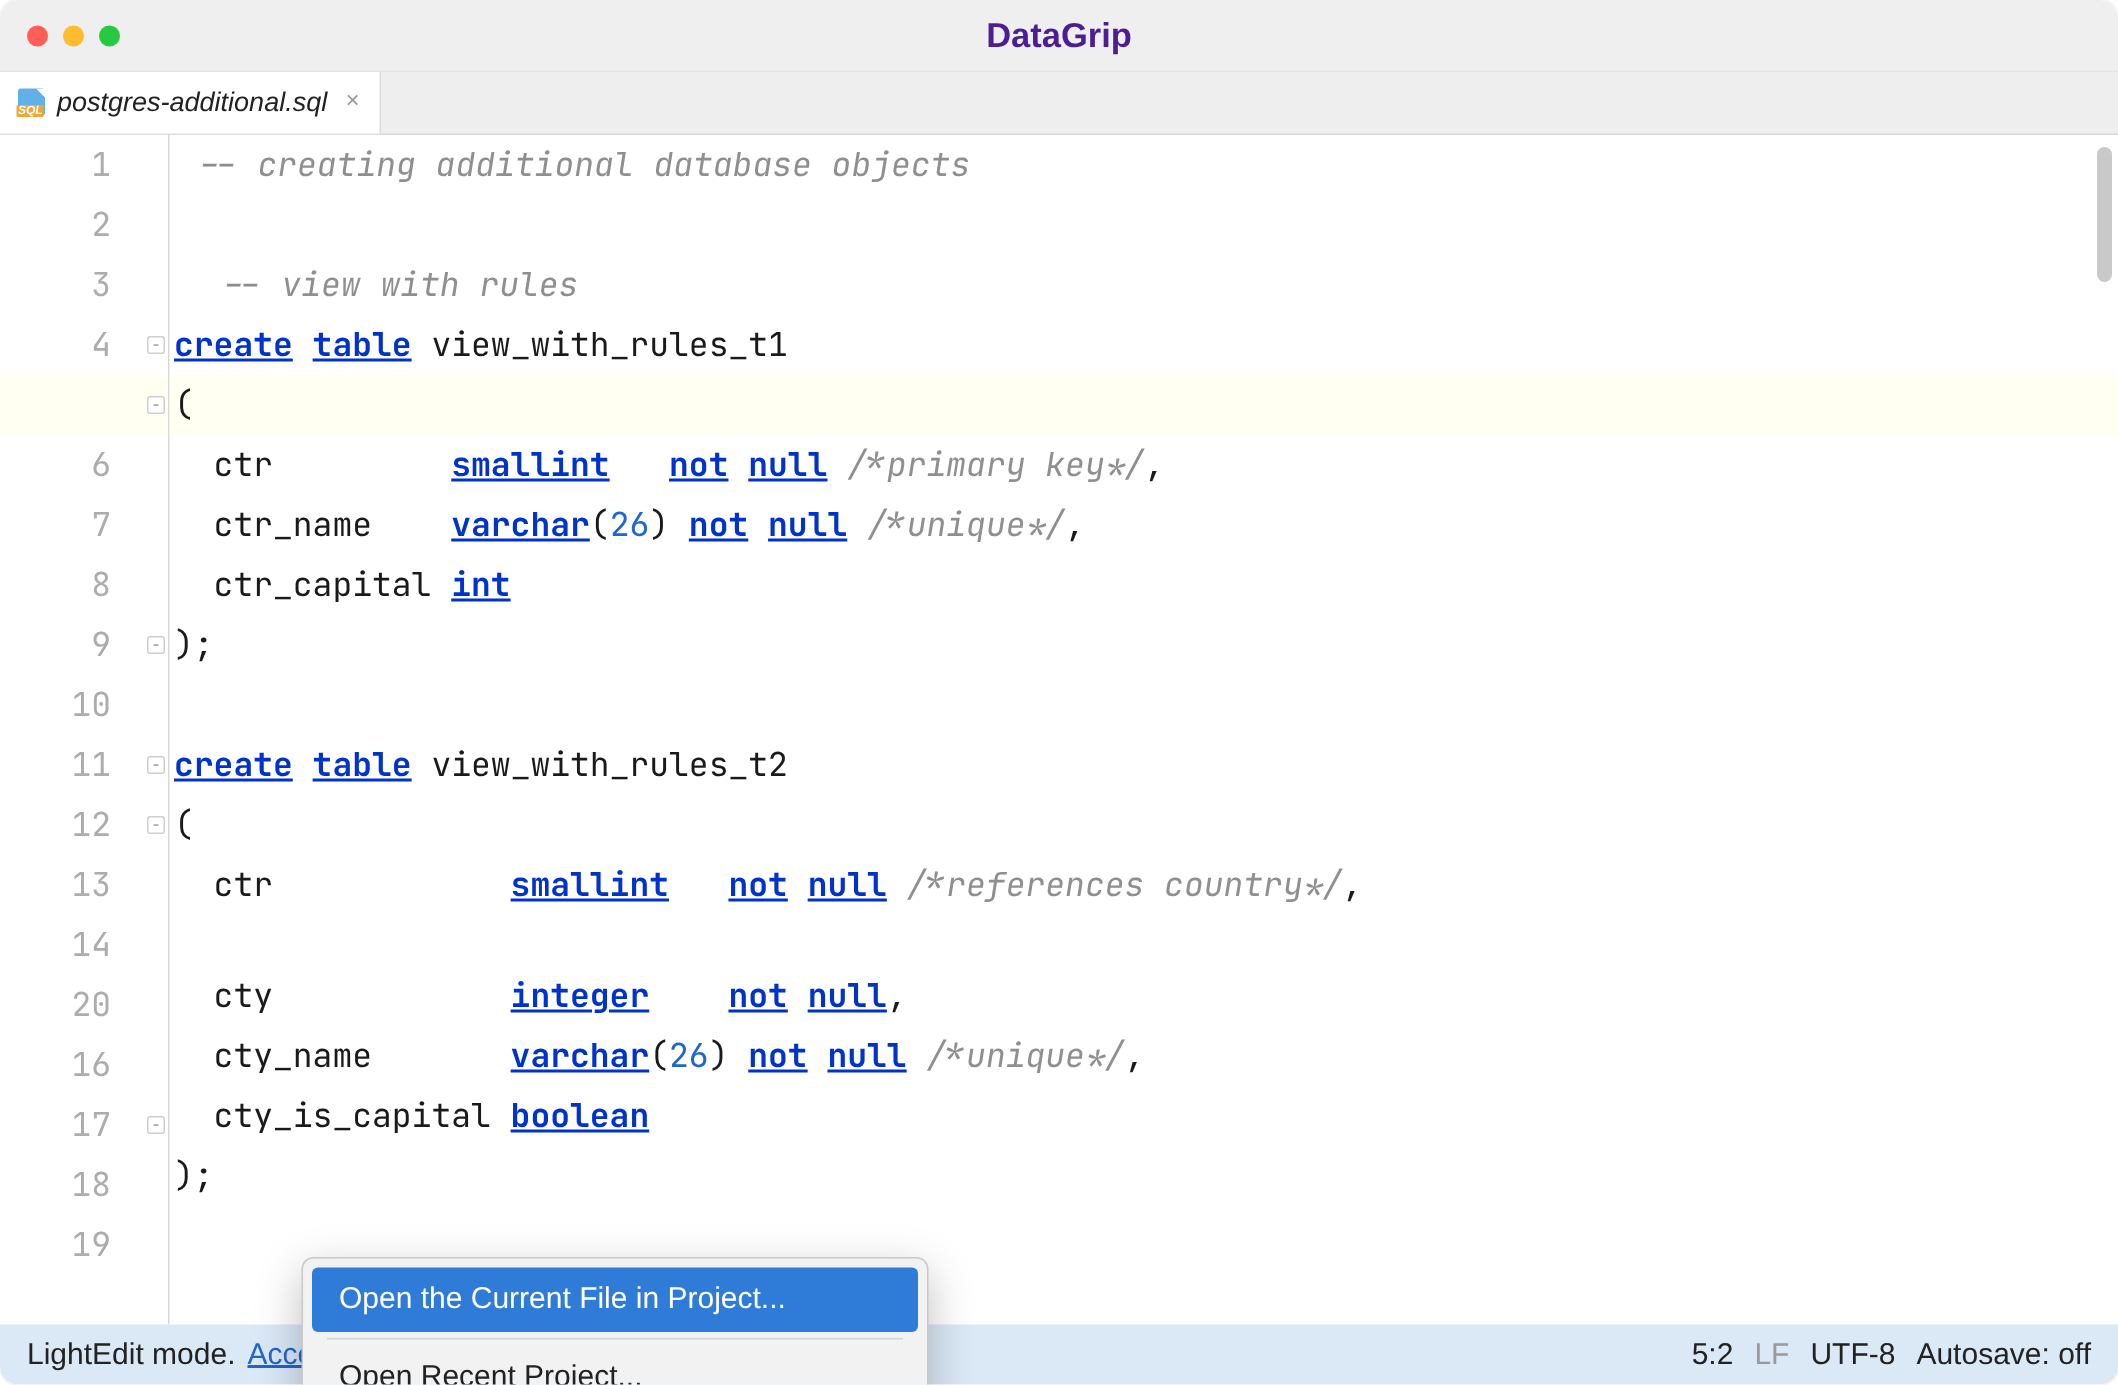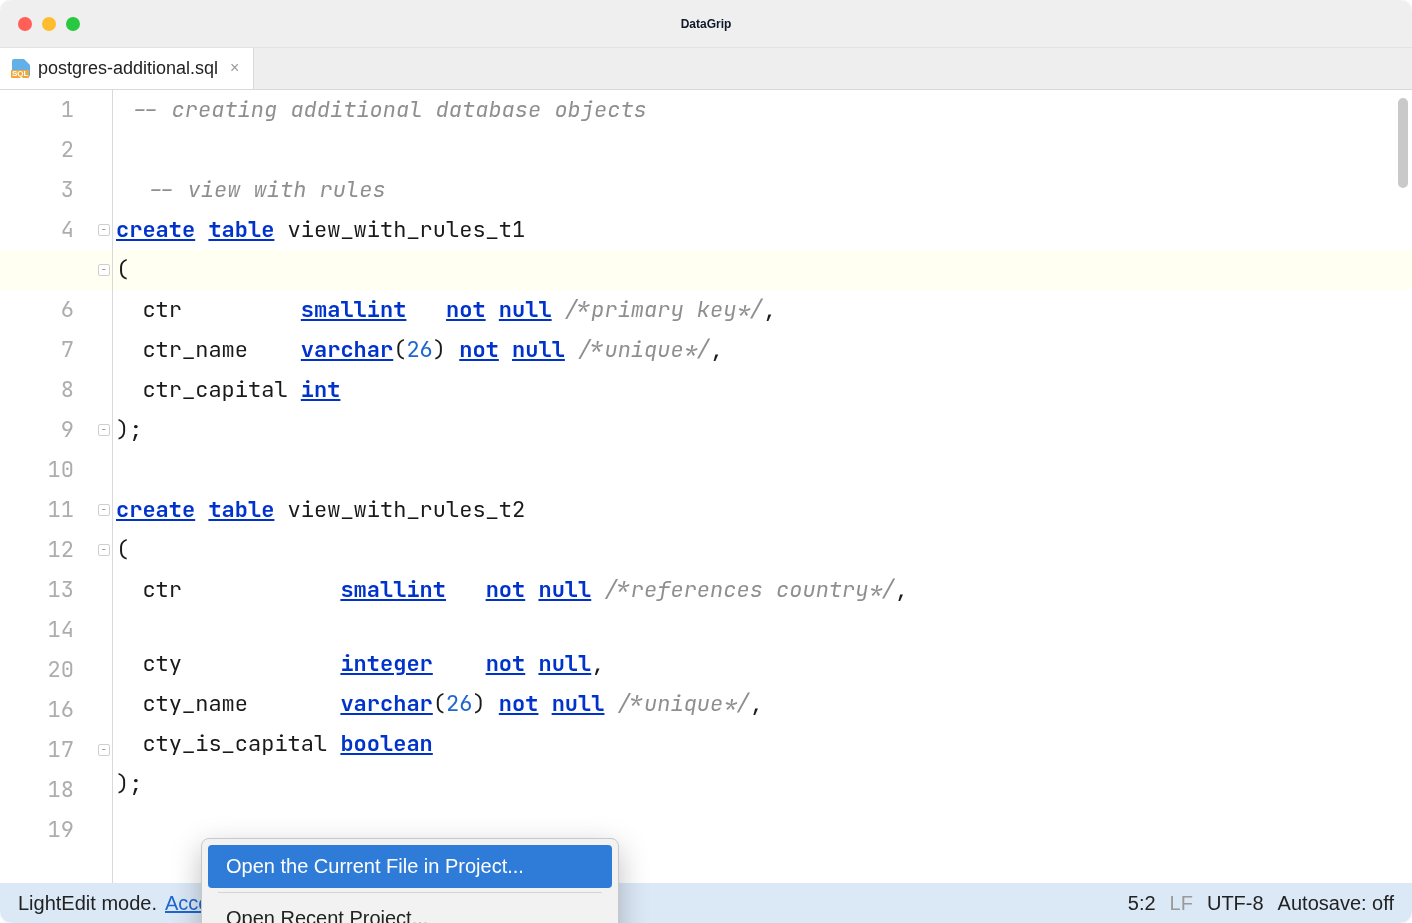--- a/index.html
+++ b/index.html
@@ -36,27 +36,28 @@
     border-top-left-radius:12px;border-top-right-radius:12px;
     border-bottom:1px solid #e3e3e3;
   }
   .traffic-lights{display:flex;gap:10px;margin-left:18px;}
   .tl{width:14px;height:14px;border-radius:50%;}
   .tl.red{background:#ff5f57;}
   .tl.yel{background:#febc2e;}
   .tl.grn{background:#28c840;}
   .app-title{
     position:absolute;left:0;right:0;text-align:center;
-    font-weight:700;font-size:12px;color:#0f172a;
+    font-weight:700;font-size:23px;color:#4c1d95;
     pointer-events:none;
   }
   .tabbar{
     height:42px;background:var(--tabbar);
     display:flex;align-items:flex-end;
     border-bottom:1px solid var(--divider);
+    font-style:italic;
   }
   .tab{
     display:flex;align-items:center;height:42px;
     padding:0 14px 0 12px;gap:8px;
     background:var(--tab-active);
     border-right:1px solid var(--divider);
     font-size:18px;
     color:#222;
   }
   .tab .sql-icon{

